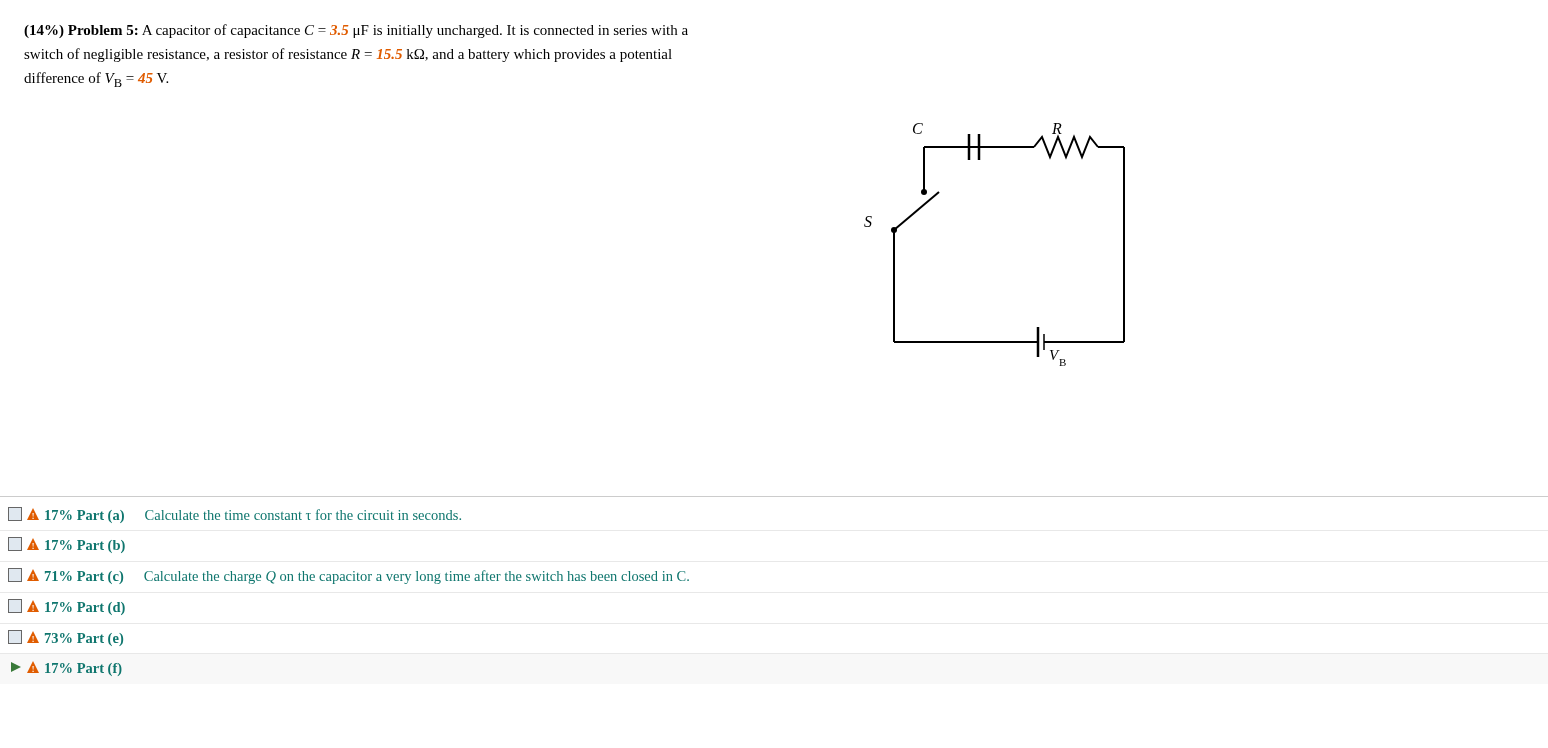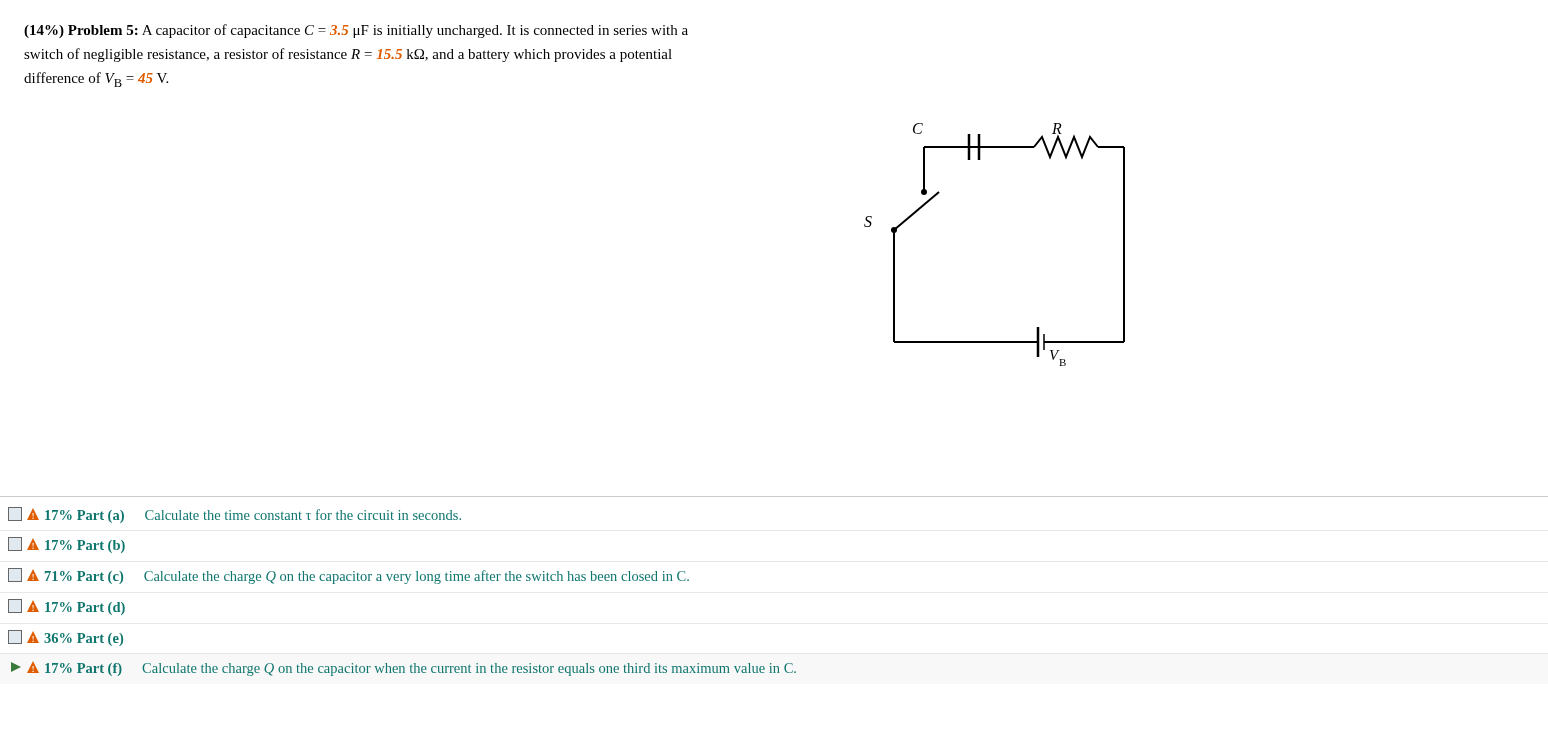--- a/index.html
+++ b/index.html
@@ -174,28 +174,27 @@
       </svg>
       <span class="part-label">17% Part (d)</span>
     </div>
 
     <div class="part-row">
       <span class="checkbox-icon"></span>
       <svg width="14" height="14" viewBox="0 0 14 14" style="margin-right:4px;margin-top:2px;flex-shrink:0;">
         <polygon points="7,1 13,13 1,13" fill="#e05c00" stroke="none"></polygon>
         <text x="7" y="12" text-anchor="middle" font-size="8" fill="white" font-weight="bold">!</text>
       </svg>
-      <span class="part-label">36% Part (e)</span>
+      <span class="part-label">73% Part (e)</span>
     </div>
 
     <div class="part-row" style="background:#f8f8f8;">
       <svg width="14" height="14" viewBox="0 0 14 14" style="margin-right:4px;margin-top:2px;flex-shrink:0;">
         <polygon points="3,2 13,7 3,12" fill="#3a7a3a"></polygon>
       </svg>
       <svg width="14" height="14" viewBox="0 0 14 14" style="margin-right:4px;margin-top:2px;flex-shrink:0;">
         <polygon points="7,1 13,13 1,13" fill="#e05c00" stroke="none"></polygon>
         <text x="7" y="12" text-anchor="middle" font-size="8" fill="white" font-weight="bold">!</text>
       </svg>
       <span class="part-label">17% Part (f)</span>
-      <span class="part-text">Calculate the charge <i>Q</i> on the capacitor when the current in the resistor equals one third its maximum value in C.</span>
     </div>
   </div>
 </div>
 
 </body></html>

